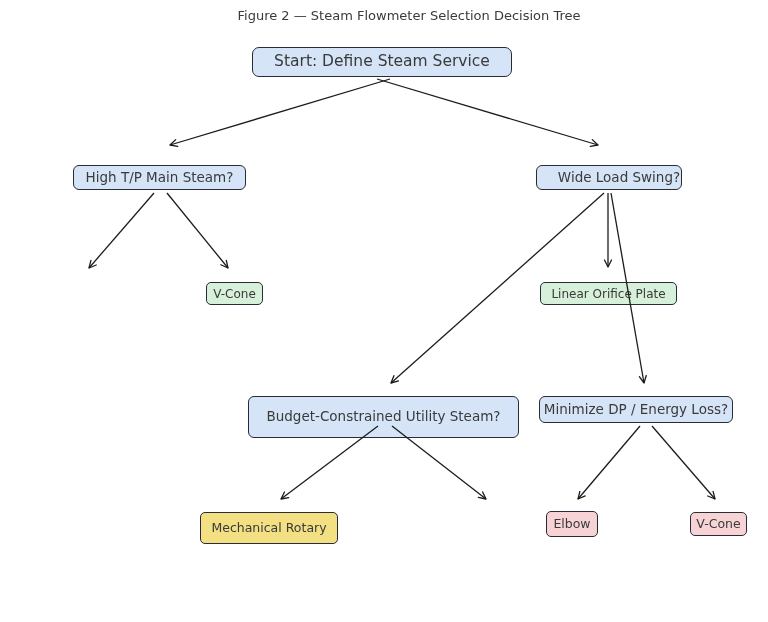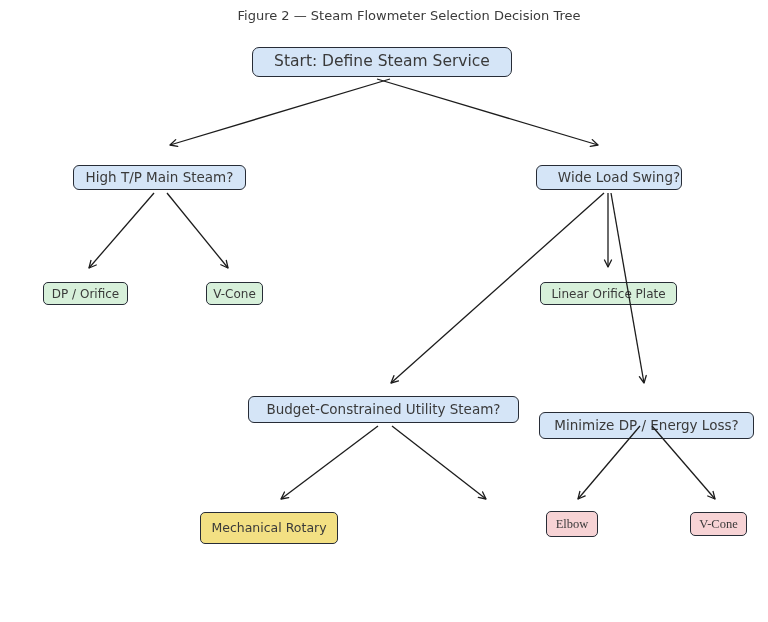--- a/index.html
+++ b/index.html
@@ -37,30 +37,30 @@
     align-items: center;
     justify-content: center;
     color: var(--c-text, #3a3a3a);
     white-space: nowrap;
     z-index: 1;
     line-height: 1;
   }
   .q  { background: var(--c-question, #d5e5f7); }
   .g  { background: var(--c-green, #d7f0da); }
   .y  { background: var(--c-yellow, #f3e083); }
-  .p  { background: var(--c-pink, #f7d3d5); font-family: Liberation Serif, serif; }
+  .p  { background: var(--c-pink, #f7d3d5); }
 
   #n-start            { left: 252px; top: 47px;  width: 260px; height: 30px; font-size: 15.5px; border-radius: 7px; }
   #n-high-tp          { left: 73px;  top: 165px; width: 173px; height: 25px; font-size: 13.5px; }
   #n-wide-load        { left: 536px; top: 165px; width: 146px; height: 25px; font-size: 13.5px; padding-left: 20px; }
   #n-dp-orifice       { left: 43px;  top: 282px; width: 85px;  height: 23px; font-size: 12px; border-radius: 5px; }
   #n-v-cone-left      { left: 206px; top: 282px; width: 57px;  height: 23px; font-size: 12px; border-radius: 5px; }
   #n-linear-orifice   { left: 540px; top: 282px; width: 137px; height: 23px; font-size: 12px; border-radius: 5px; }
-  #n-budget           { left: 248px; top: 396px; width: 271px; height: 27px; font-size: 13.5px; }
-  #n-minimize-dp      { left: 539px; top: 412px; width: 215px; height: 27px; font-size: 13.5px; }
+  #n-budget           { left: 248px; top: 396px; width: 271px; height: 42px; font-size: 13.5px; }
+  #n-minimize-dp      { left: 539px; top: 396px; width: 194px; height: 27px; font-size: 13.5px; }
   #n-mech-rotary      { left: 200px; top: 512px; width: 138px; height: 32px; font-size: 12.5px; border-radius: 5px; }
   #n-other-options    { left: 437px; top: 513px; width: 123px; height: 23px; font-size: 12.5px; border-radius: 5px; }
   #n-elbow            { left: 546px; top: 511px; width: 52px;  height: 26px; font-size: 12.5px; border-radius: 5px; z-index: 2; }
   #n-v-cone-right     { left: 690px; top: 512px; width: 57px;  height: 24px; font-size: 12.5px; border-radius: 5px; }
 
   #edges {
     position: absolute;
     left: 0;
     top: 0;
     z-index: 3;
@@ -74,21 +74,20 @@
 </head>
 <body>
 
 <div id="figure">
 
   <div class="fig-title">Figure 2 — Steam Flowmeter Selection Decision Tree</div>
 
   <div class="node q" id="n-high-tp">High T/P Main Steam?</div>
   <div class="node q" id="n-start">Start: Define Steam Service</div>
   <div class="node q" id="n-wide-load">Wide Load Swing?</div>
-  <div class="node g" id="n-dp-orifice">DP / Orifice</div>
   <div class="node g" id="n-v-cone-left">V-Cone</div>
   <div class="node g" id="n-linear-orifice">Linear Orifice Plate</div>
   <div class="node q" id="n-budget">Budget-Constrained Utility Steam?</div>
   <div class="node q" id="n-minimize-dp">Minimize DP / Energy Loss?</div>
   <div class="node y" id="n-mech-rotary">Mechanical Rotary</div>
   <div class="node p" id="n-elbow">Elbow</div>
   <div class="node p" id="n-v-cone-right">V-Cone</div>
 
   <svg id="edges" width="768" height="622" viewBox="0 0 768 622">
     <defs>

